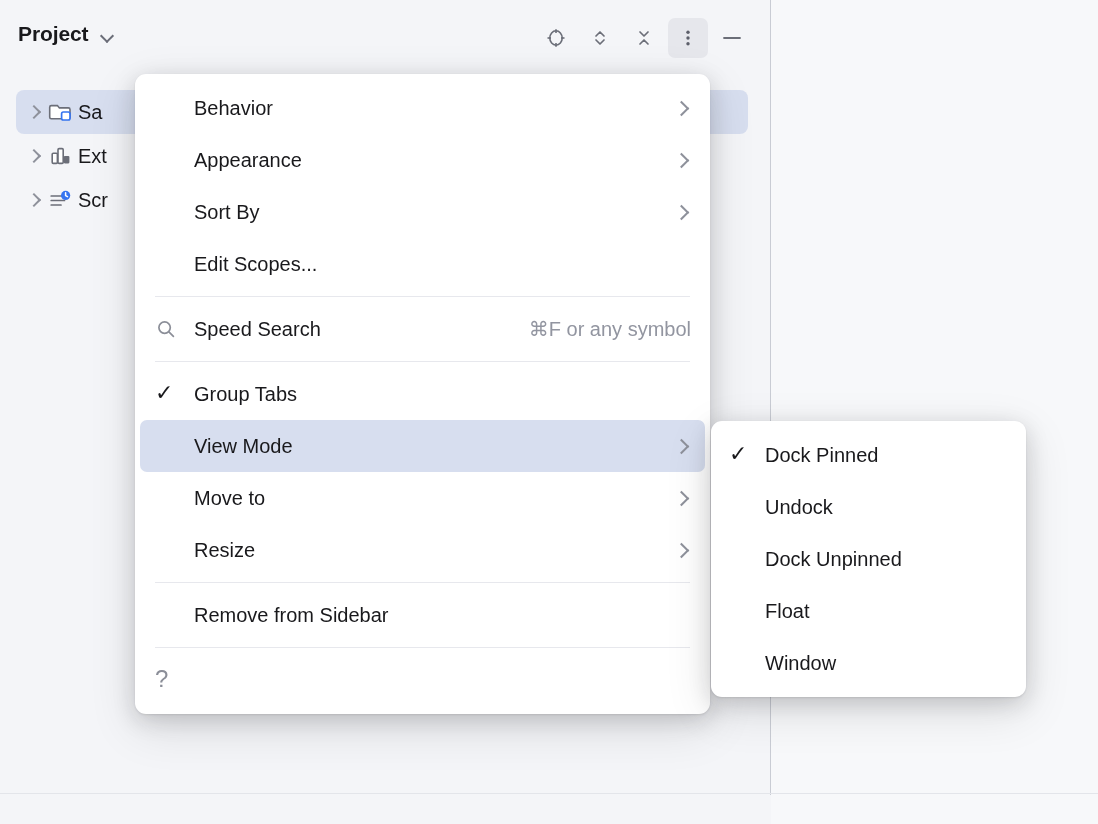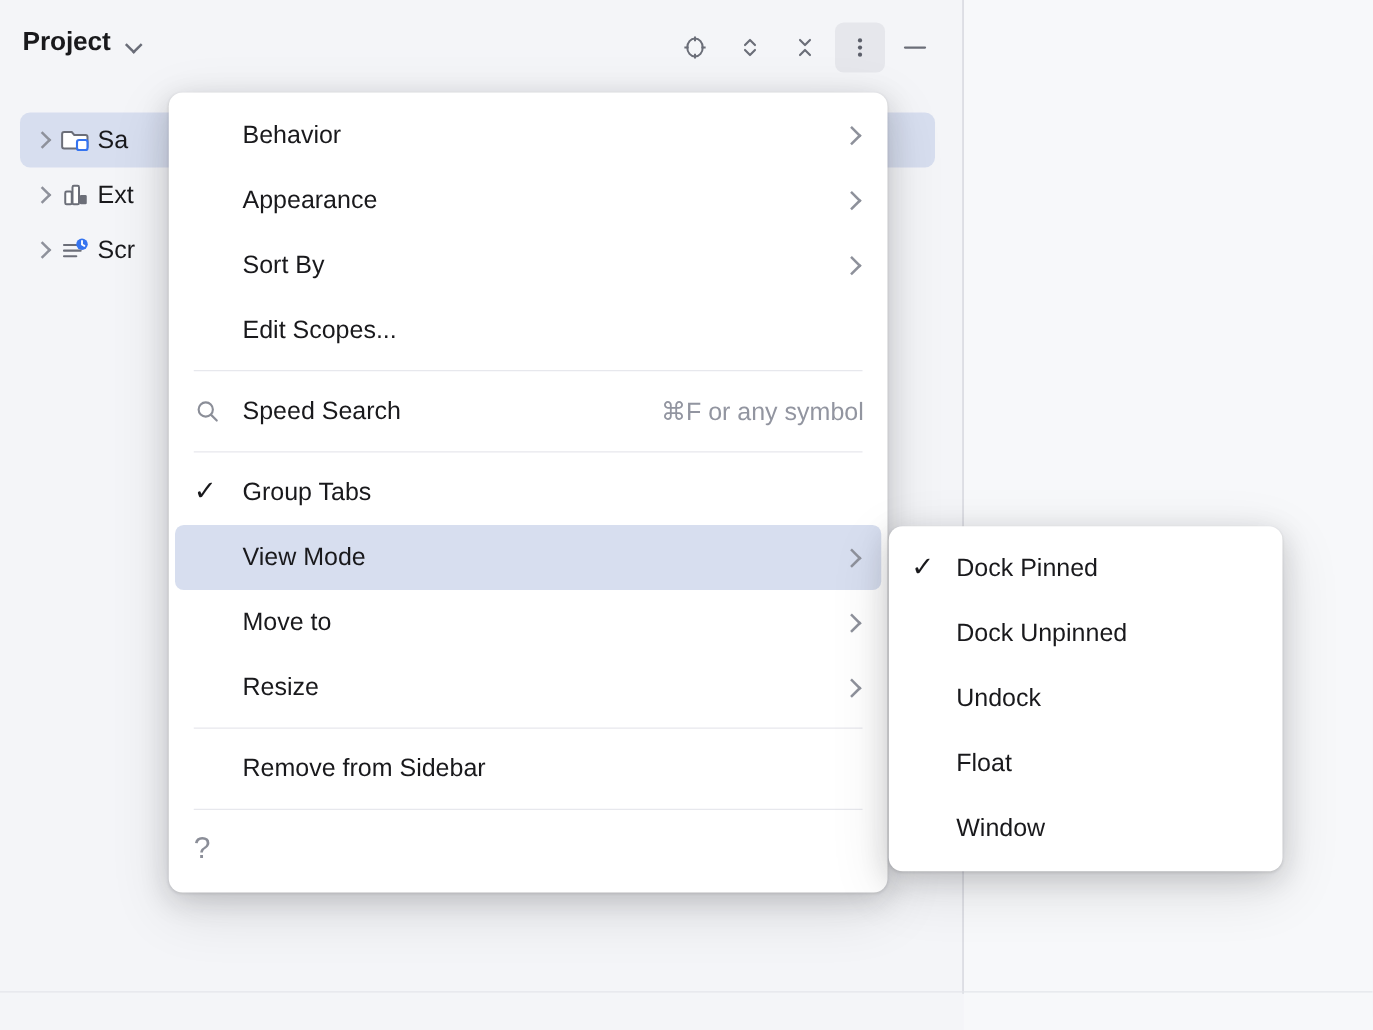--- a/index.html
+++ b/index.html
@@ -431,27 +431,27 @@
 
 <div class="menu" id="view-mode-submenu">
   <div class="menu-item">
     <span class="menu-gutter">
       <span class="check-mark">✓</span>
     </span>
     <span class="menu-label">Dock Pinned</span>
   </div>
   <div class="menu-item">
     <span class="menu-gutter"></span>
+    <span class="menu-label">Undock</span>
+  </div>
+  <div class="menu-item">
+    <span class="menu-gutter"></span>
     <span class="menu-label">Dock Unpinned</span>
   </div>
   <div class="menu-item">
     <span class="menu-gutter"></span>
-    <span class="menu-label">Undock</span>
-  </div>
-  <div class="menu-item">
-    <span class="menu-gutter"></span>
     <span class="menu-label">Float</span>
   </div>
   <div class="menu-item">
     <span class="menu-gutter"></span>
     <span class="menu-label">Window</span>
   </div>
 </div>
 
 </body></html>

